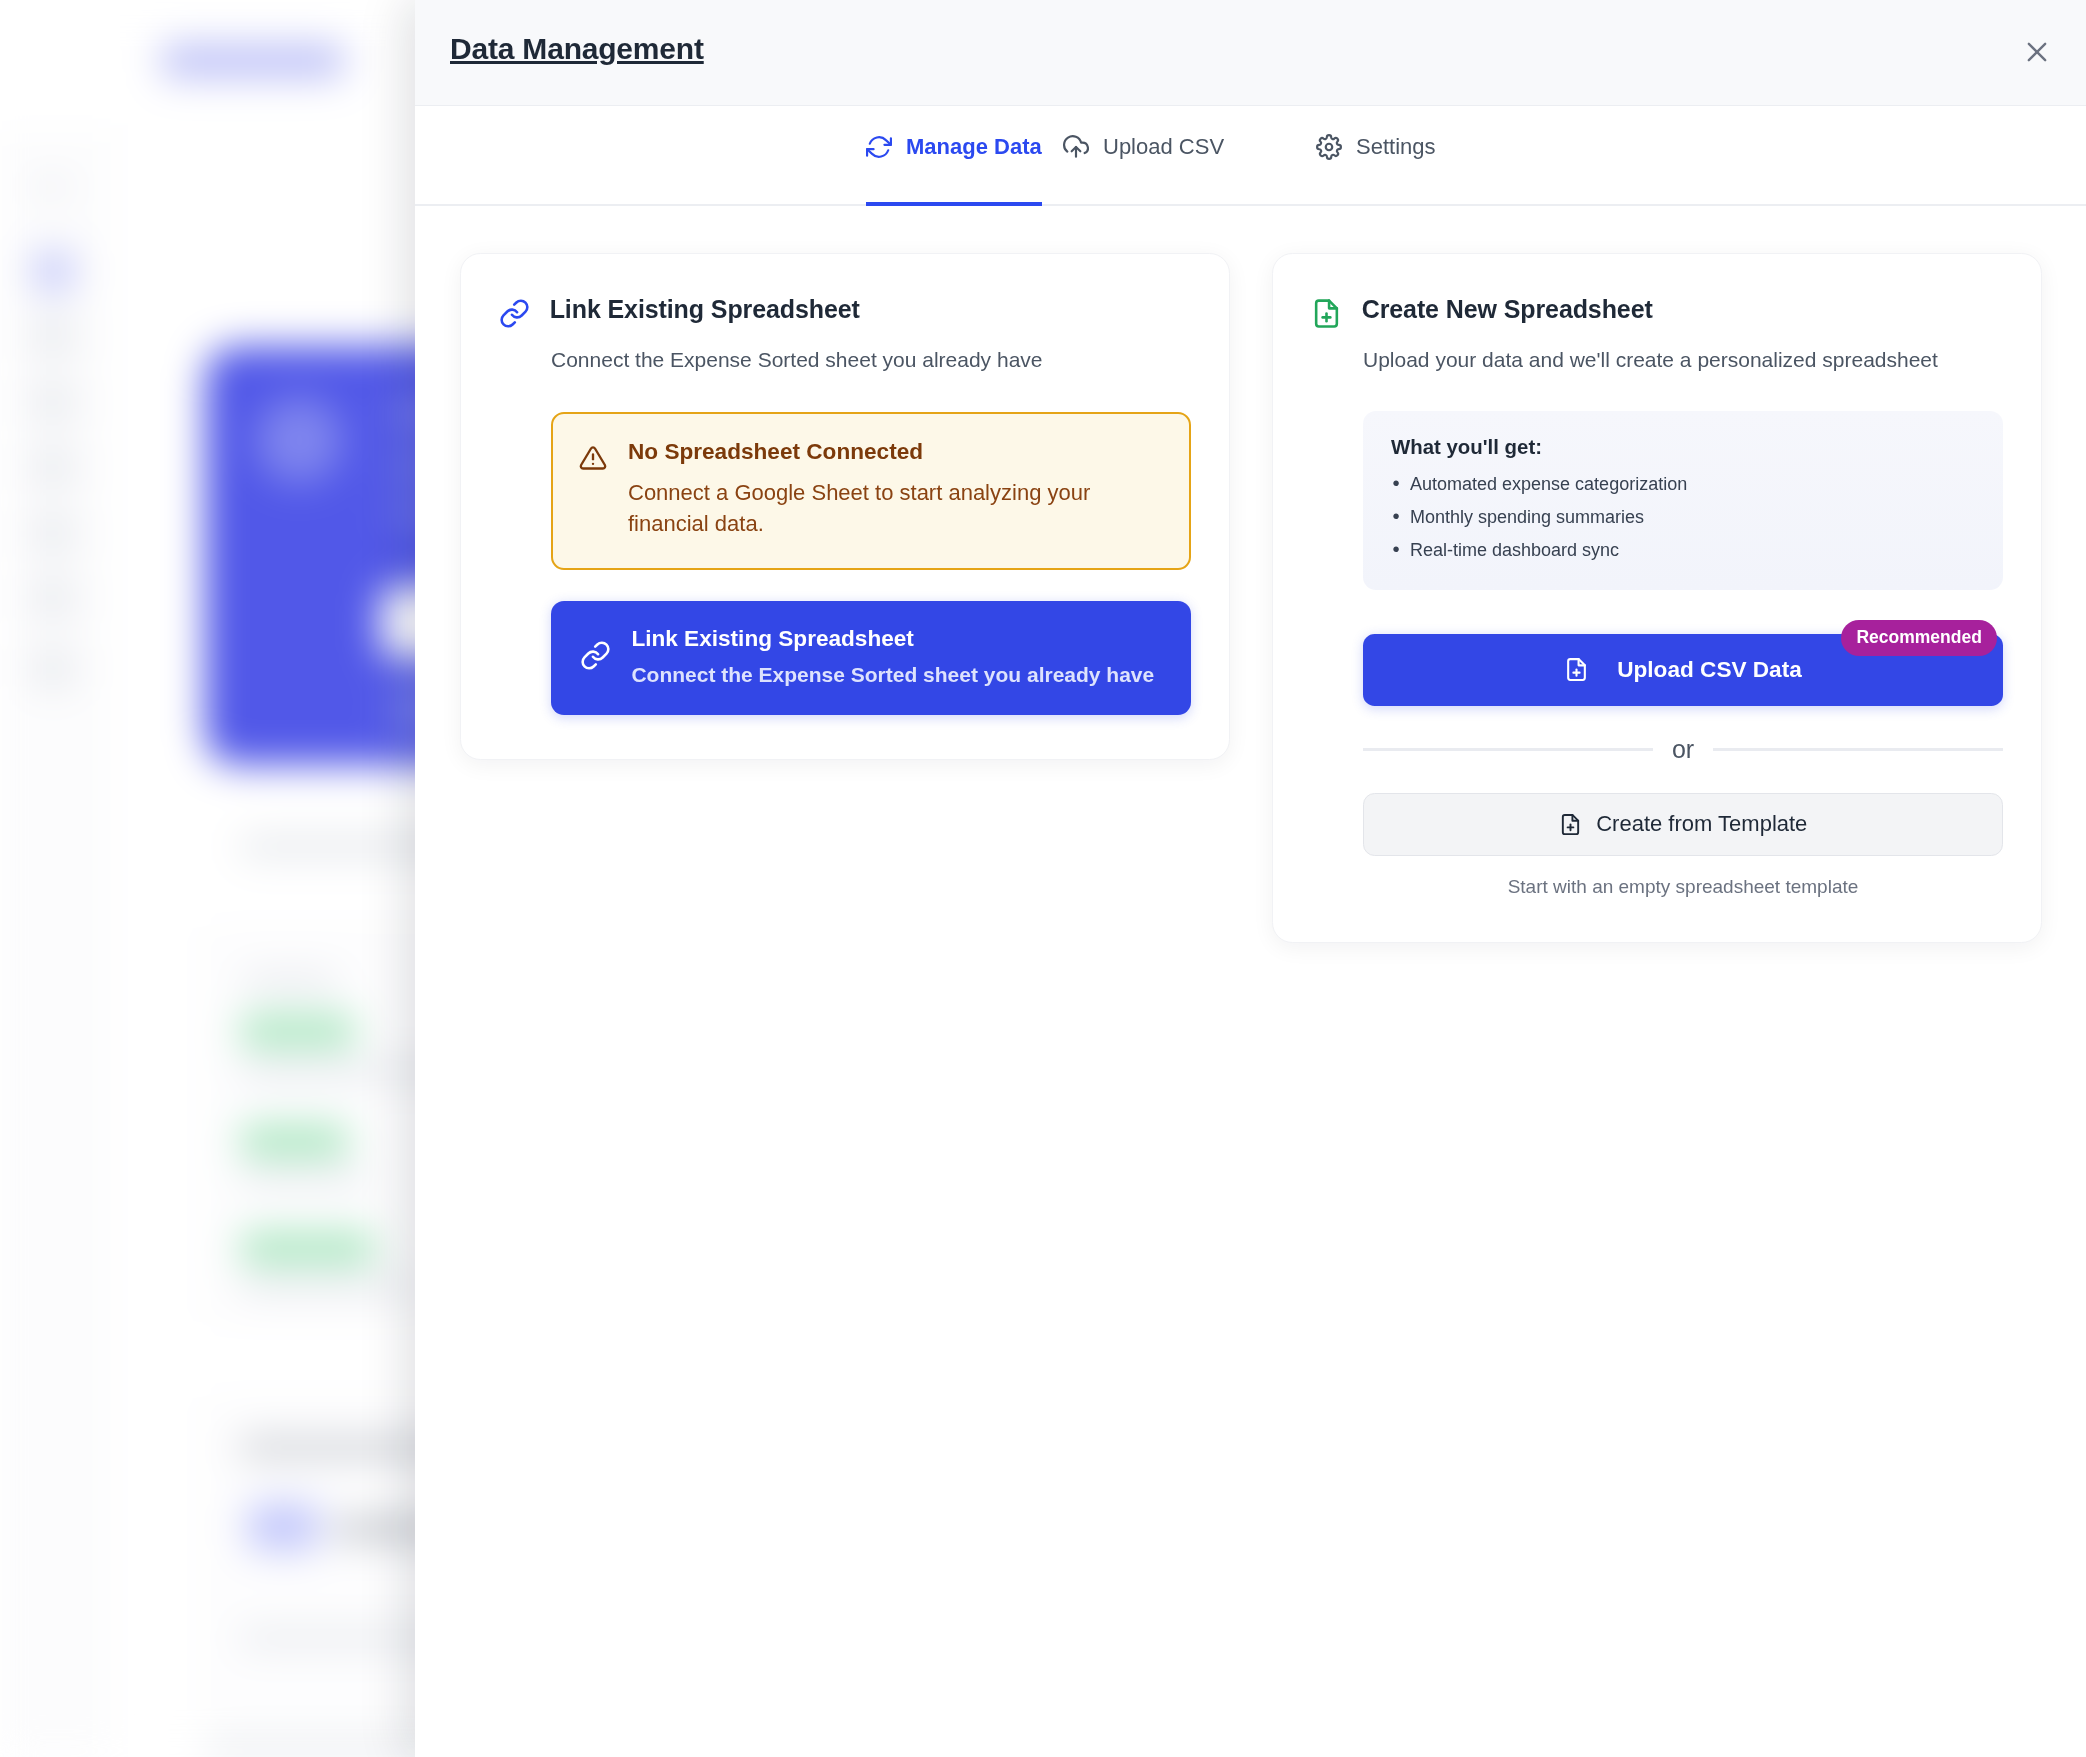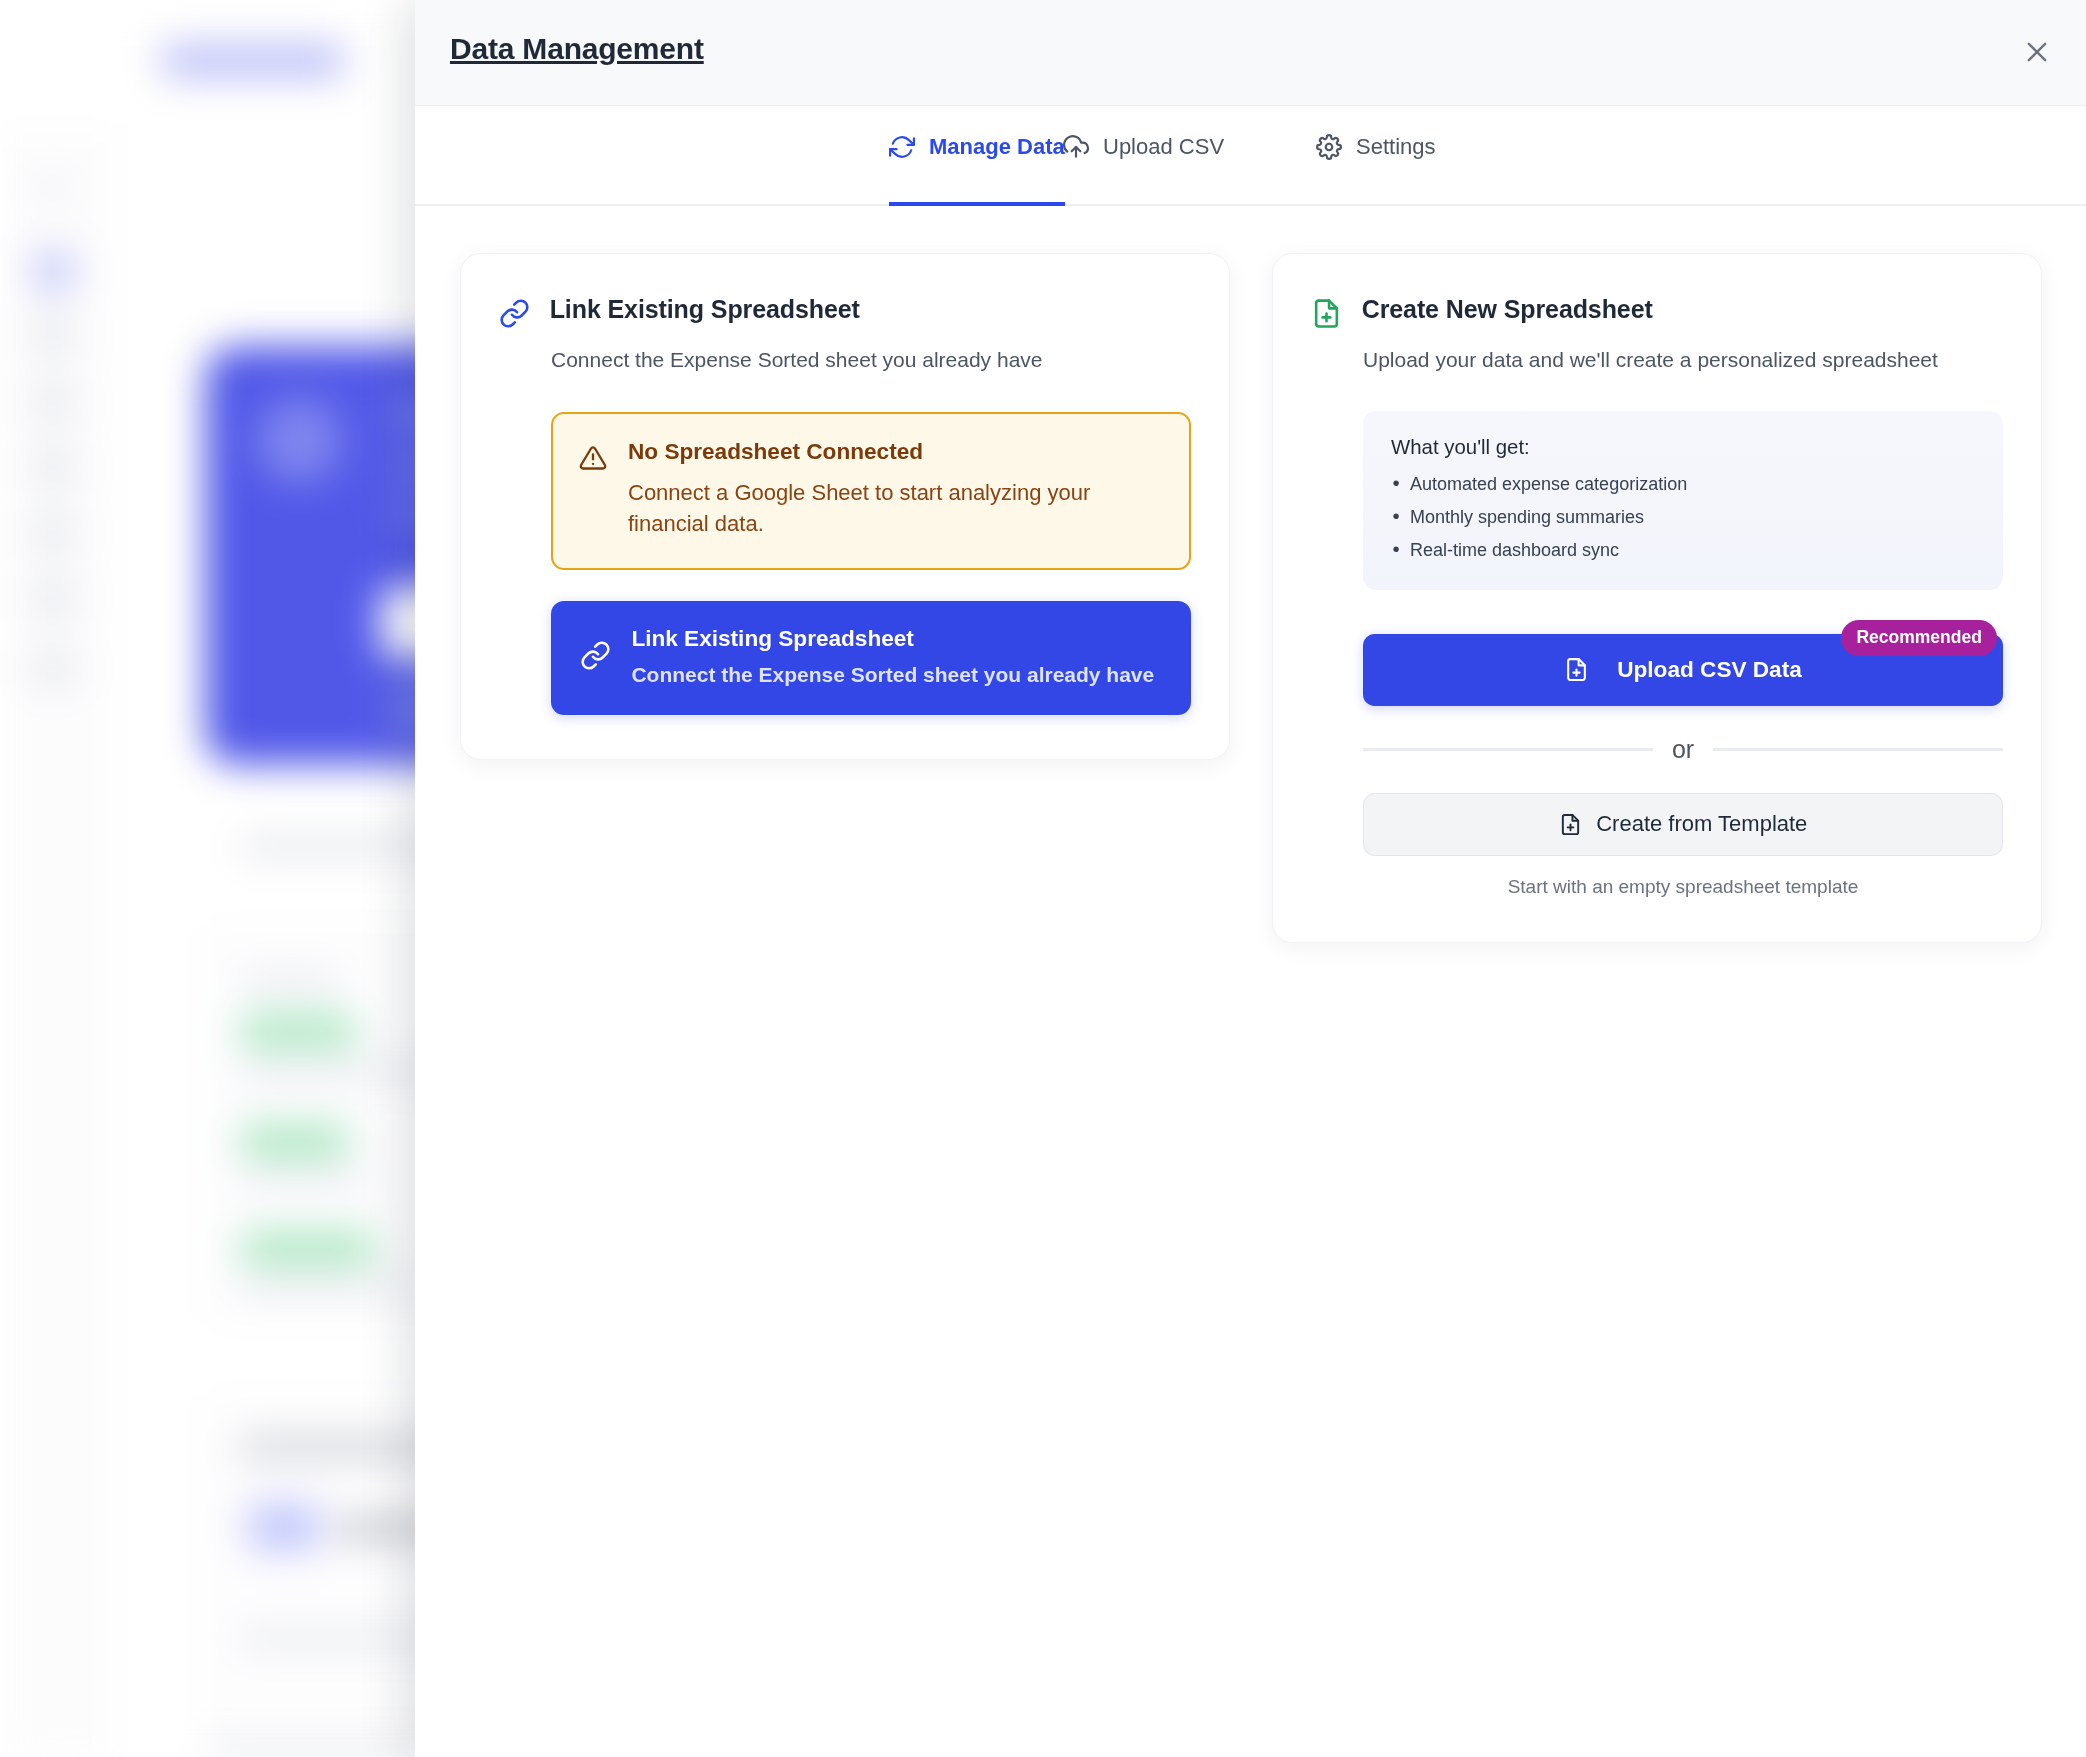--- a/index.html
+++ b/index.html
@@ -106,21 +106,21 @@
     font-size: 22px;
     color: #4b5563;
     white-space: nowrap;
   }
   .tab .tab-ico { display: flex; align-items: center; }
   .tab.active { color: #2b49f0; font-weight: bold; }
   .tab.active::after {
     content: ""; position: absolute; left: 0; bottom: 0; height: 4.4px; width: 100%;
     background: #2b49f0; z-index: 2;
   }
-  #tab0 { left: 474px; }
+  #tab0 { left: 451px; }
   #tab1 { left: 648px; }
   #tab2 { left: 901px; }
 
   
   .modal-body {
     position: relative;
     padding: 47px 45px;
     display: flex;
     gap: 42px;
     align-items: flex-start;
@@ -171,21 +171,21 @@
   .btn-link-primary .t1 { font-size: 22.6px; font-weight: bold; color: #ffffff; }
   .btn-link-primary .t2 { font-size: 21px; font-weight: bold; color: #dde2fd; margin-top: 11px; }
 
   
   .info-box {
     margin-top: 39px;
     background: linear-gradient(180deg, #f6f7fc 0%, #f2f4fb 100%);
     border-radius: 13px;
     padding: 25px 28px 29px 28px;
   }
-  .info-box h4 { font-size: 20.4px; font-weight: normal; color: #1f2937; }
+  .info-box h4 { font-size: 20.4px; font-weight: bold; color: #1f2937; }
   .info-box ul { list-style: none; margin-top: 14.6px; }
   .info-box li {
     font-size: 18px; color: #374151; margin-top: 12px;
     padding-left: 19px; position: relative;
   }
   .info-box li::before {
     content: "\2022"; position: absolute; left: 1.5px; top: -1.5px; font-size: 20.4px; color: #374151;
   }
 
   

